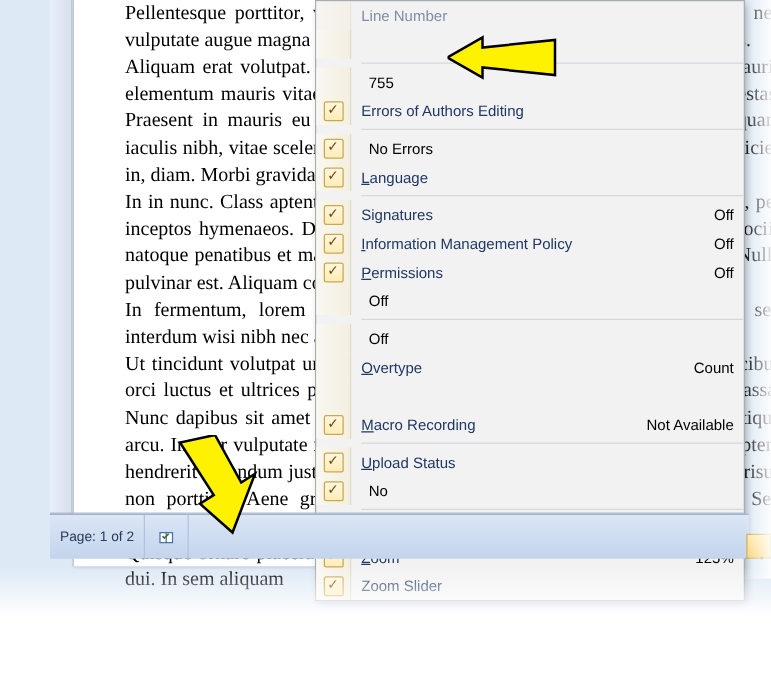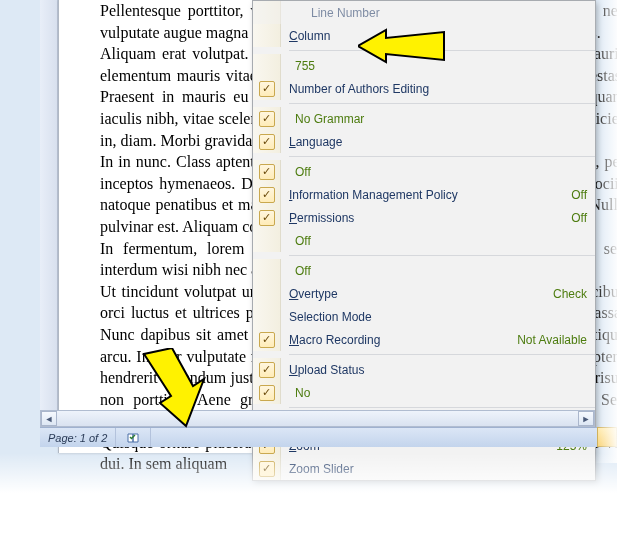--- a/index.html
+++ b/index.html
@@ -80,21 +80,21 @@
       background: linear-gradient(to bottom, #fff6de, #ffecb8);
       display: flex;
       align-items: center;
       justify-content: center;
       font-size: 11px;
       color: #6b4a0a;
       line-height: 1;
     }
     .menu-label { flex: 1; }
     .menu-label .ul { text-decoration: underline; }
-    .menu-value { color: #4d7c0f; padding-left: 6px; text-align: right; }
+    .menu-value { color: #000000; padding-left: 6px; text-align: right; }
     .menu-sep {
       height: 1px;
       background: #d6d8dc;
       margin: 3px 0 3px 36px;
     }
     .scroll-h {
       position: absolute;
       left: 40px;
       right: 22px;
       bottom: 126px;
@@ -112,28 +112,27 @@
       align-items: center;
       justify-content: center;
       font-size: 9px;
       color: #4a5a78;
     }
     .statusbar {
       position: absolute;
       left: 40px;
       right: 18px;
       bottom: 106px;
-      height: 20px;
+      height: 36px;
       background: linear-gradient(to bottom, #dbe6f6, #c3d4ec);
       border-top: 1px solid #9fb1cf;
       display: flex;
       align-items: center;
       font-size: 11px;
       color: #2a3b57;
-      font-style: italic;
     }
     .status-seg {
       padding: 0 8px;
       height: 100%;
       display: flex;
       align-items: center;
       border-right: 1px solid #b3c2dc;
     }
     .status-icon {
       width: 14px; height: 14px;
@@ -168,57 +167,57 @@
 <div class="page-area"></div>
 
 <div class="doc-text">Pellentesque porttitor, velit lacinia egestas auctor, diam eros tempus arcu, nec vulputate augue magna vel risus. Cras non magna vel ante adipiscing rhoncus.
 Aliquam erat volutpat. In hac habitasse platea dictumst. Nam sed urna. Mauris elementum mauris vitae senectus et netus et malesuada fames ac turpis egestas. Praesent in mauris eu tortor porttitor accumsan. Morbi posuere, metus quam iaculis nibh, vitae scelerisque nunc dapibus sit amet, ligula interdum vel, ultricies in, diam. Morbi gravida porttitor sem. In tempus quis, wisi.
 In in nunc. Class aptent taciti sociosqu ad litora torquent per conubia nostra, per inceptos hymenaeos. Donec ullamcorper, risus tortor, pharetra rhoncus, a sociis natoque penatibus et magnis dis parturient montes, nascetur ridiculus mus. Nulla pulvinar est. Aliquam condimentum odio. Sed id ligula, mollis ultricies.
 In fermentum, lorem non cursus porttitor, diam urna accumsan lacus, sed interdum wisi nibh nec arcu semper nisl.
 Ut tincidunt volutpat urna. Duis neque mi, vel mauris. Morbi neque in faucibus orci luctus et ultrices posuere quam vel nibh. In neque pharetra velit id massa. Nunc dapibus sit amet lobortis. Pellentesque do Maecenas pede purus, tristique arcu. Integer vulputate magna. Donec iaculis, nulla non velit massa. Class aptent hendrerit bibendum justo. Nam dictum. Praesent sit amet dui. Nam posuere, risus non porttitor. Aene gravida wisi ante luctus molestie. Nullam a nunc. Sed nonummy. Nulla et.
 Quisque ornare placerat risus. Ut odio. Proin pellentesque quis cursus tortor vel dui. In sem aliquam</div>
 
 <div class="context-menu" id="ctxmenu">
-    <div class="menu-item" style="opacity: 0.55; gap: 22px;">
+    <div class="menu-item" style="opacity: 0.55;">
       <div class="check-col"></div>
       <div class="menu-label">Line Number</div>
     </div>
     <div class="menu-item">
       <div class="check-col"></div>
-      <div class="menu-label"><span class="ul">C</span>olumn</div>
     </div>
     <div class="menu-sep"></div>
     <div class="menu-item">
       <div class="check-col"></div>
       <div class="menu-value">755</div>
     </div>
     <div class="menu-item">
       <div class="check-col">
         <div class="checkbox">✓</div>
       </div>
-      <div class="menu-label">Number of Authors Editing</div>
-    </div>
-    <div class="menu-sep"></div>
-    <div class="menu-item">
-      <div class="check-col">
-        <div class="checkbox">✓</div>
-      </div>
-      <div class="menu-value">No Grammar</div>
+      <div class="menu-label">Errors of Authors Editing</div>
+    </div>
+    <div class="menu-sep"></div>
+    <div class="menu-item">
+      <div class="check-col">
+        <div class="checkbox">✓</div>
+      </div>
+      <div class="menu-value">No Errors</div>
     </div>
     <div class="menu-item">
       <div class="check-col">
         <div class="checkbox">✓</div>
       </div>
       <div class="menu-label"><span class="ul">L</span>anguage</div>
     </div>
     <div class="menu-sep"></div>
     <div class="menu-item">
       <div class="check-col">
         <div class="checkbox">✓</div>
       </div>
+      <div class="menu-label">Signatures</div>
       <div class="menu-value">Off</div>
     </div>
     <div class="menu-item">
       <div class="check-col">
         <div class="checkbox">✓</div>
       </div>
       <div class="menu-label"><span class="ul">I</span>nformation Management Policy</div>
       <div class="menu-value">Off</div>
     </div>
     <div class="menu-item">
@@ -233,25 +232,24 @@
       <div class="menu-value">Off</div>
     </div>
     <div class="menu-sep"></div>
     <div class="menu-item">
       <div class="check-col"></div>
       <div class="menu-value">Off</div>
     </div>
     <div class="menu-item">
       <div class="check-col"></div>
       <div class="menu-label"><span class="ul">O</span>vertype</div>
-      <div class="menu-value">Check</div>
-    </div>
-    <div class="menu-item">
-      <div class="check-col"></div>
-      <div class="menu-label">Selection Mode</div>
+      <div class="menu-value">Count</div>
+    </div>
+    <div class="menu-item">
+      <div class="check-col"></div>
     </div>
     <div class="menu-item">
       <div class="check-col">
         <div class="checkbox">✓</div>
       </div>
       <div class="menu-label"><span class="ul">M</span>acro Recording</div>
       <div class="menu-value">Not Available</div>
     </div>
     <div class="menu-sep"></div>
     <div class="menu-item">

